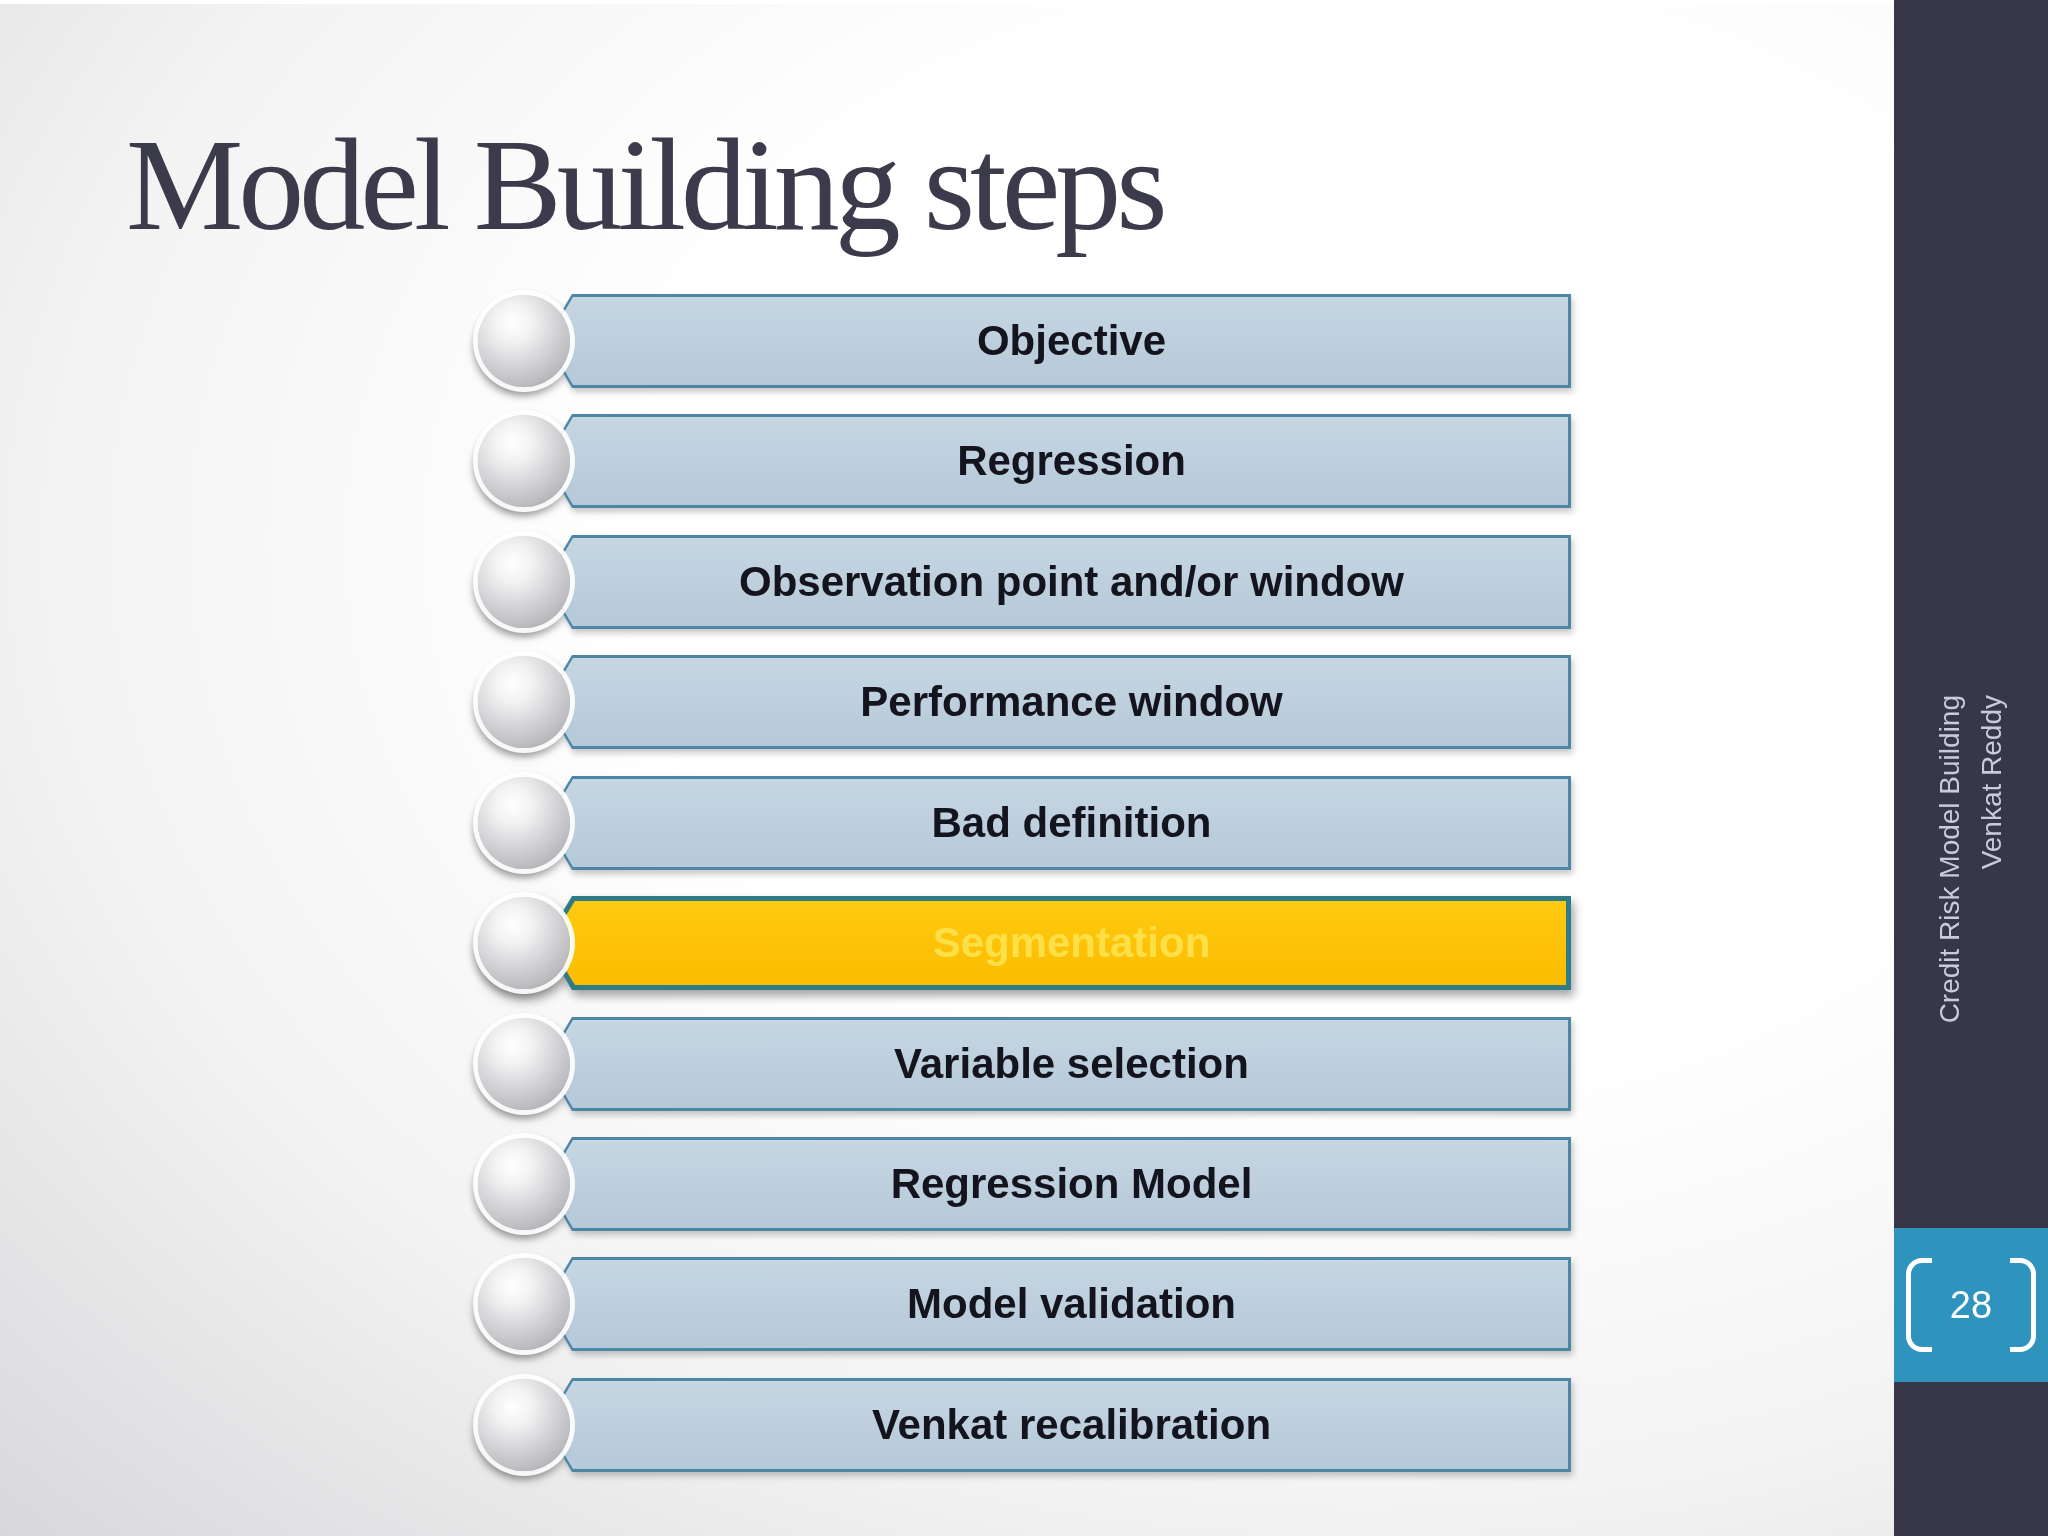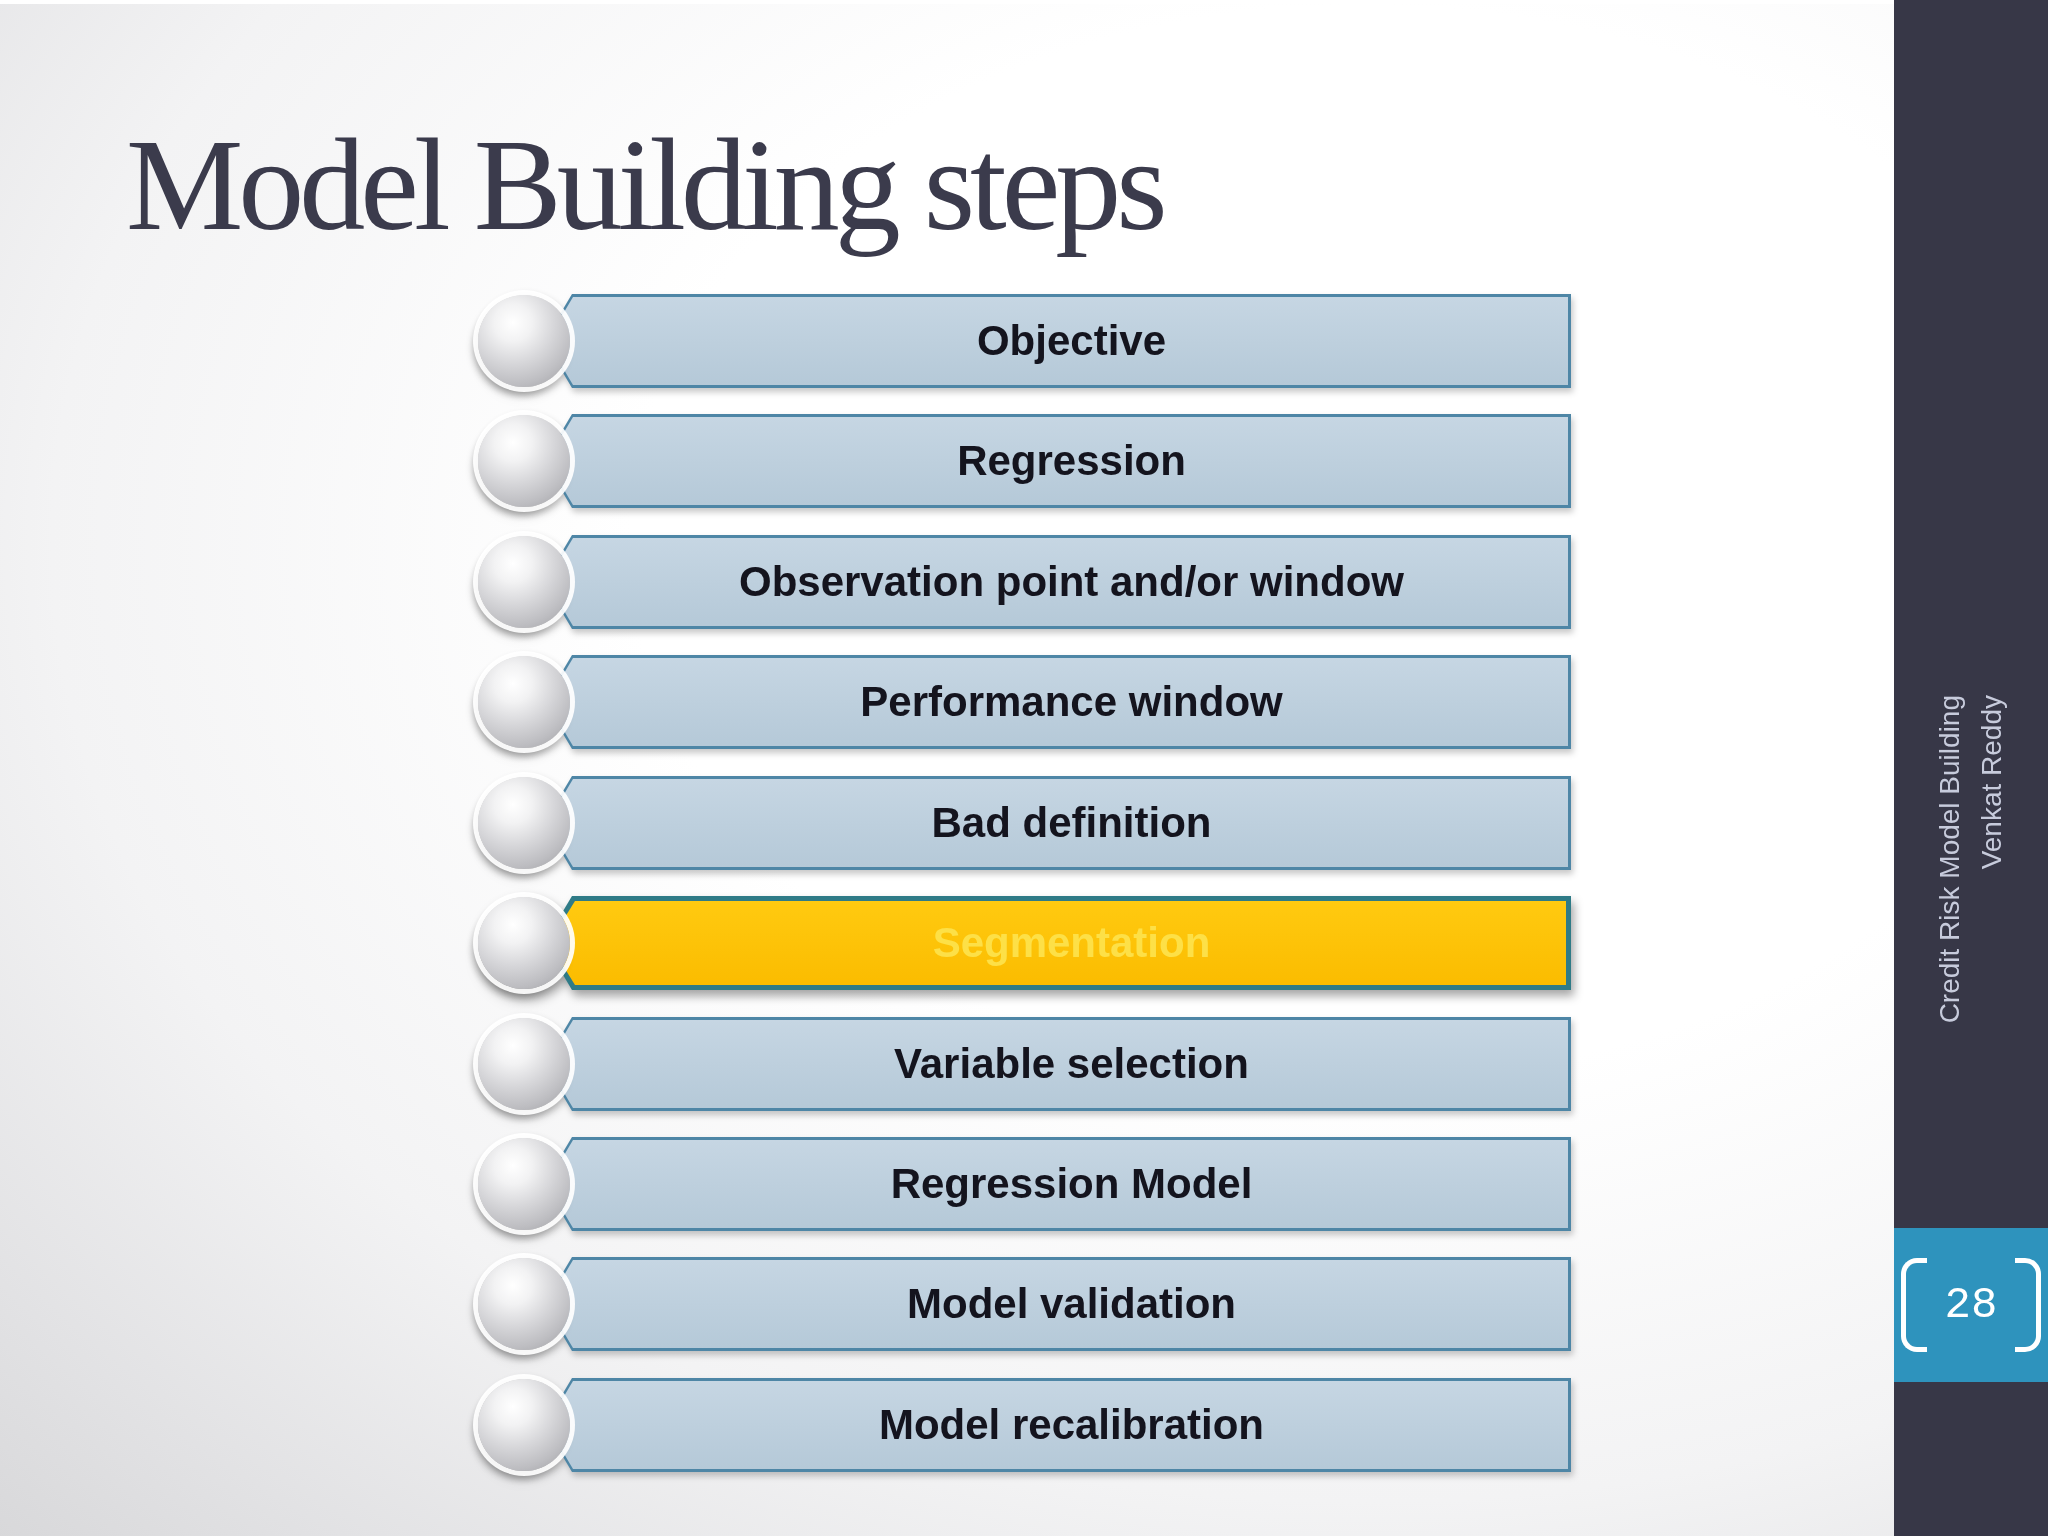--- a/index.html
+++ b/index.html
@@ -59,21 +59,21 @@
     color:#c7cbdc;font-size:28px;line-height:42px;text-align:right;
     font-family:"Liberation Sans",sans-serif;white-space:nowrap;
   }
   .page-box{
     position:absolute;left:1894px;top:1228px;width:154px;height:154px;
     background:#2e93bd;display:flex;align-items:center;justify-content:center;gap:18px;
   }
   .bracket{width:26px;height:94px;box-sizing:border-box;}
   .bracket.left{border:5px solid #fff;border-right:none;border-radius:16px 0 0 16px;}
   .bracket.right{border:5px solid #fff;border-left:none;border-radius:0 16px 16px 0;}
-  .page-num{color:#fff;font-size:44px;line-height:1;font-family:Liberation Mono, monospace;}
+  .page-num{color:#fff;font-size:38px;line-height:1;font-family:Liberation Sans, sans-serif;}
 </style>
 </head>
 <body>
 
 <div class="stage">
   <div class="slide">
 
     <div class="title">Model Building steps</div>
 
     <div class="row" style="top:290px">
@@ -144,21 +144,21 @@
       <div class="bar">
         <div class="bar-fill"></div>
         <div class="bar-label">Model validation</div>
       </div>
       <div class="orb"></div>
     </div>
 
     <div class="row" style="top:1374px">
       <div class="bar">
         <div class="bar-fill"></div>
-        <div class="bar-label">Model recalibration</div>
+        <div class="bar-label">Venkat recalibration</div>
       </div>
       <div class="orb"></div>
     </div>
 
   </div>
 
   <div class="sidebar"></div>
 
   <div class="sidebar-text">
     <div>Credit Risk Model Building</div>

